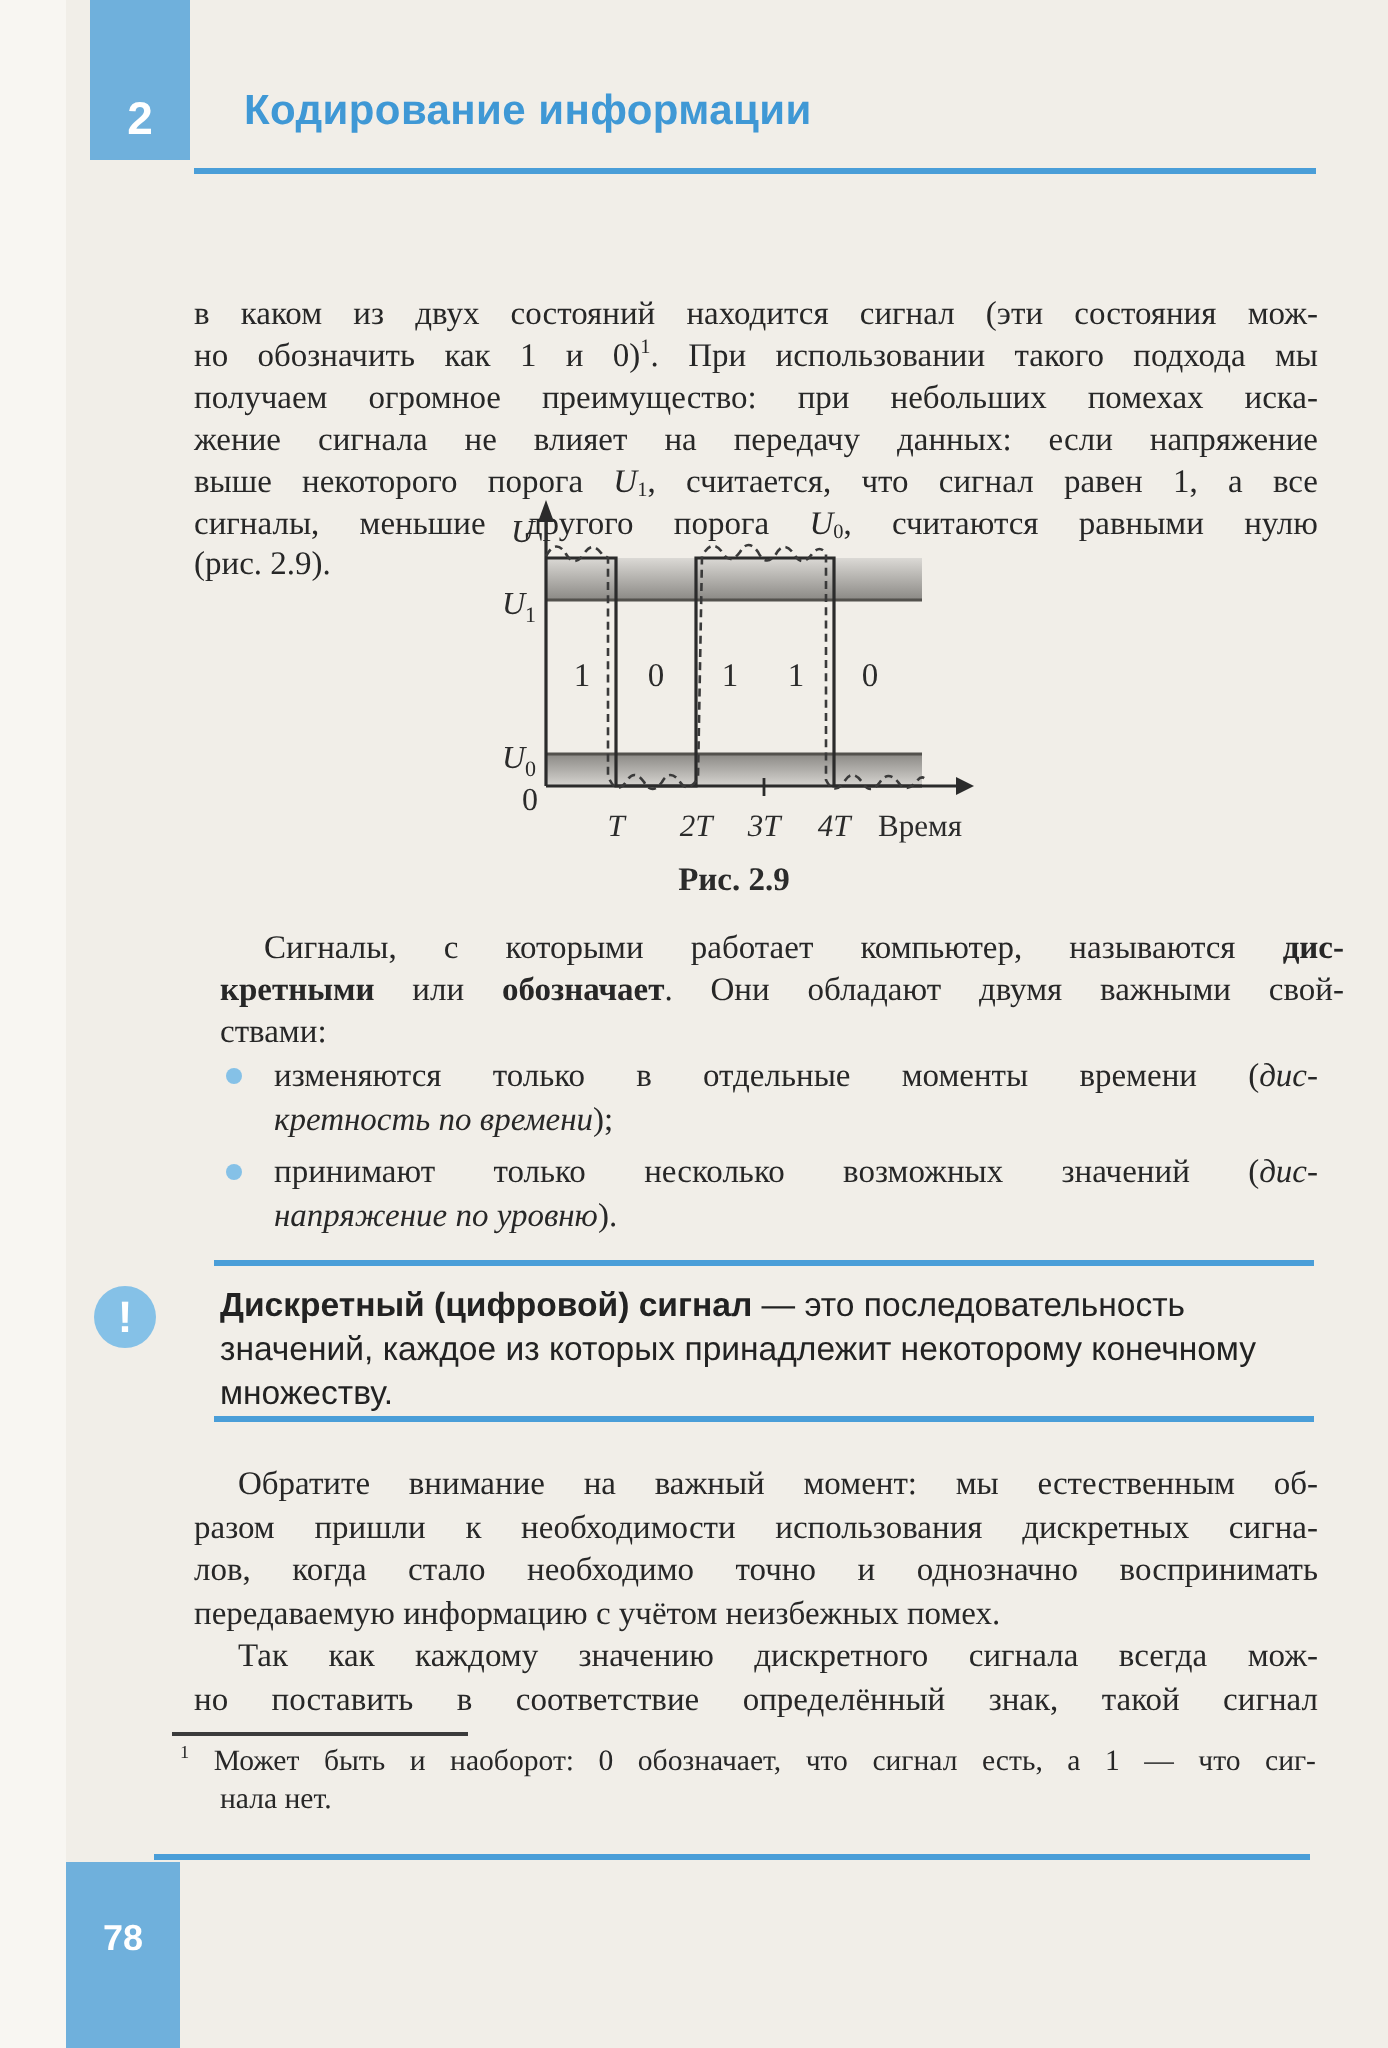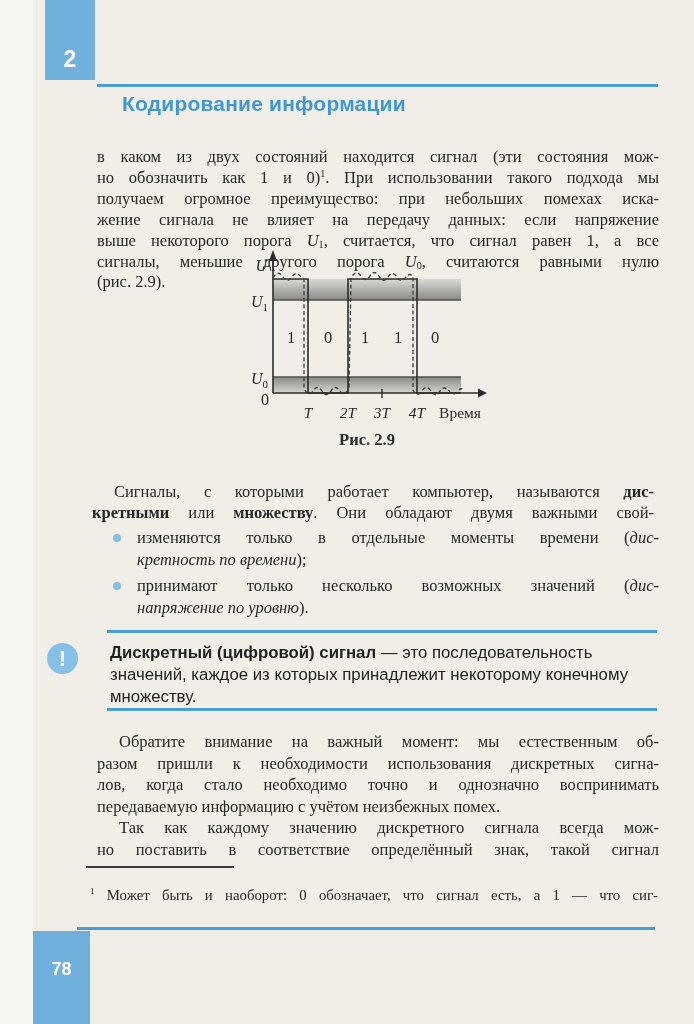--- a/index.html
+++ b/index.html
@@ -13,51 +13,51 @@
   .page::before{content:"";position:absolute;left:0;top:0;width:33px;height:100%;
     background:#f8f6f2;}
   
   .chapnum{position:absolute;left:45px;top:0;width:50px;height:80px;
     background:var(--accent-blue,#6fb0dc);color:#fff;
     font-family:"Liberation Sans",sans-serif;font-weight:bold;font-size:23px;
     display:flex;align-items:flex-end;justify-content:center;
     padding-bottom:7px;box-sizing:border-box;}
   .chaptitle{position:absolute;left:122px;top:44px;
     font-family:"Liberation Sans",sans-serif;font-weight:bold;font-size:21px;
-    color:var(--title-blue,#3f98d5);letter-spacing:.2px;margin-top:48px;}
+    color:var(--title-blue,#3f98d5);letter-spacing:.2px;}
   .header-rule{position:absolute;left:97px;top:84px;width:561px;height:3px;
     background:var(--rule-blue,#4a9ed8);}
   
   .para{position:absolute;font-size:16.5px;}
   .jline{text-align:justify;text-align-last:justify;}
   .jline.jlast{text-align-last:left;}
   .noj .jline{text-align:left;text-align-last:left;}
   .indent{display:inline-block;width:22px;}
   .b{font-weight:bold}.i{font-style:italic}
   sup{font-size:62%;vertical-align:super;line-height:0;}
   sub{font-size:62%;vertical-align:baseline;position:relative;top:.28em;line-height:0;}
   .p1{left:97px;top:103px;width:562px;line-height:20.9px;margin-top:44px;}
-  .p2{left:92px;top:463px;width:562px;line-height:21px;margin-top:18px;}
+  .p2{left:110px;top:463px;width:562px;line-height:21px;}
   .bullets{position:absolute;left:97px;top:527px;width:562px;font-size:16.5px;line-height:22px;}
   .bullet{position:relative;padding-left:40px;margin-bottom:4px;}
   .dot{position:absolute;left:16px;top:7px;width:8px;height:8px;border-radius:50%;
     background:var(--icon-blue,#85c1e7);}
   
   .def-rule{position:absolute;left:107px;width:550px;height:3px;
     background:var(--rule-blue,#4a9ed8);}
   .def-rule.top{top:630px;} .def-rule.bot{top:708px;}
   .def-icon{position:absolute;left:47px;top:643px;width:31px;height:31px;border-radius:50%;
     background:var(--icon-blue,#85c1e7);color:#fff;
     font-family:"Liberation Sans",sans-serif;font-weight:bold;font-size:22px;
     display:flex;align-items:center;justify-content:center;}
   .deftext{position:absolute;left:110px;top:642px;width:548px;
     font-family:"Liberation Sans",sans-serif;font-size:16.8px;line-height:22px;color:#222;}
   .p3{left:97px;top:731px;width:562px;line-height:21.6px;}
   .fn-rule{position:absolute;left:86px;top:866px;width:148px;height:2px;background:#3b3b3b;}
-  .footnote{left:90px;top:872px;width:568px;font-size:14.8px;line-height:18.5px;margin-top:14px;}
+  .footnote{left:90px;top:872px;width:568px;font-size:14.8px;line-height:18.5px;}
   .footnote .indent{width:20px;}
   
   .bottom-rule{position:absolute;left:77px;top:927px;width:578px;height:3px;
     background:var(--rule-blue,#4a9ed8);}
   .pagenum{position:absolute;left:33px;top:931px;width:57px;height:93px;
     background:var(--accent-blue,#6fb0dc);color:#fff;
     font-family:"Liberation Sans",sans-serif;font-weight:bold;font-size:18px;
     display:flex;justify-content:center;align-items:flex-start;
     padding-top:28px;box-sizing:border-box;}
   
@@ -139,21 +139,22 @@
         <text x="147" y="170"><tspan>3T</tspan></text>
         <text x="182" y="170"><tspan>4T</tspan></text>
       </g>
       <text x="225" y="170" text-anchor="middle" font-size="15.5"><tspan>Время</tspan></text>
       <text x="132" y="197" text-anchor="middle" font-size="16.5" font-weight="bold"><tspan>Рис. 2.9</tspan></text>
     </svg>
   </div>
 
   <div class="para p2">
       <div class="jline"><span class="indent"></span><span>Сигналы, с которыми работает компьютер, называются </span><span class="b">дис-</span></div>
-      <div class="jline"><span class="b">кретными</span><span> или </span><span class="b">множеству</span><span>. Они обладают двумя важными свой-</span></div>
+      <div class="jline"><span class="b">кретными</span><span> или </span><span class="b">обозначает</span><span>. Они обладают двумя важными свой-</span></div>
+      <div class="jline jlast"><span>ствами:</span></div>
     </div>
 
   <div class="bullets">
     <div class="bullet">
       <span class="dot"></span>
       <div class="btext">
           <div class="jline"><span>изменяются только в отдельные моменты времени (</span><span class="i">дис-</span></div>
           <div class="jline jlast"><span class="i">кретность по времени</span><span>);</span></div>
         </div>
     </div>
@@ -180,20 +181,21 @@
       <div class="jline"><span>разом пришли к необходимости использования дискретных сигна-</span></div>
       <div class="jline"><span>лов, когда стало необходимо точно и однозначно воспринимать</span></div>
       <div class="jline jlast"><span>передаваемую информацию с учётом неизбежных помех.</span></div>
       <div class="jline"><span class="indent"></span><span>Так как каждому значению дискретного сигнала всегда мож-</span></div>
       <div class="jline"><span>но поставить в соответствие определённый знак, такой сигнал</span></div>
     </div>
 
   <div class="fn-rule"></div>
   <div class="para footnote">
       <div class="jline"><sup>1</sup><span> Может быть и наоборот: 0 обозначает, что сигнал есть, а 1 — что сиг-</span></div>
+      <div class="jline jlast"><span class="indent"></span><span>нала нет.</span></div>
     </div>
 
   <div class="bottom-rule"></div>
   <div class="pagenum">
     <span>78</span>
   </div>
 
 </div>
 
 </body></html>

